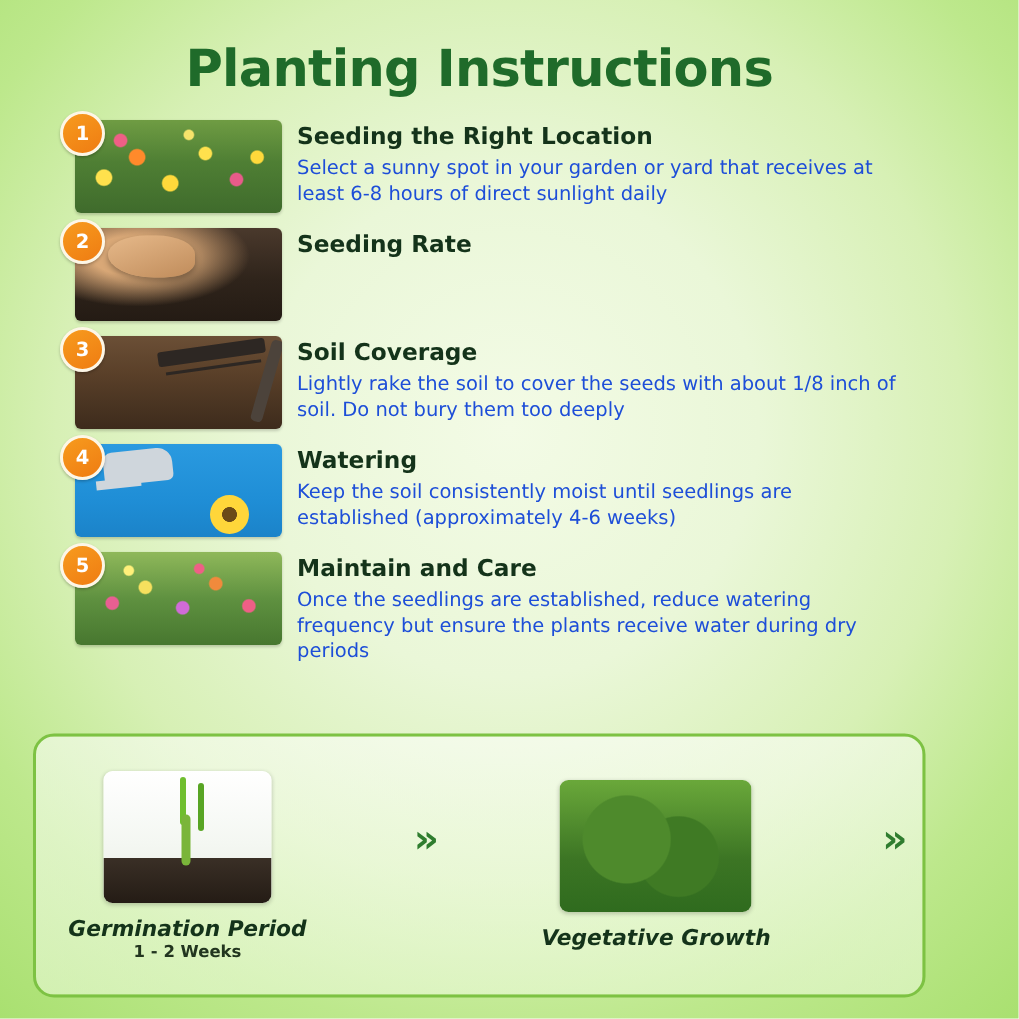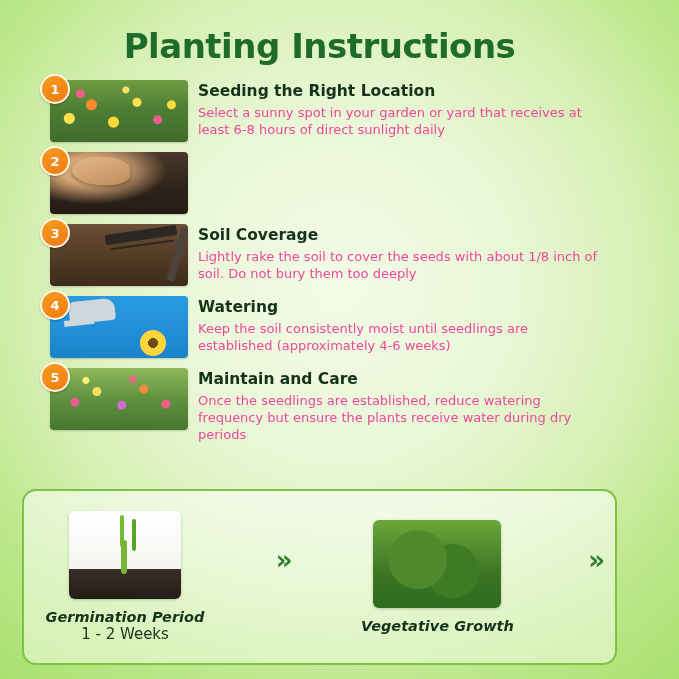--- a/index.html
+++ b/index.html
@@ -79,21 +79,21 @@
   }
   .step-head {
     font-size: 15.5px;
     font-weight: bold;
     color: #14331a;
     margin-bottom: 4px;
   }
   .step-body {
     font-size: 13px;
     line-height: 17px;
-    color: #ec4899;
+    color: #1d4ed8;
     max-width: 460px;
   }
 
   
   .img-flowers1 {
     background:
       radial-gradient(circle at 14% 62%, #ffe14d 0 5px, transparent 6px),
       radial-gradient(circle at 30% 40%, #ff8a2b 0 5px, transparent 6px),
       radial-gradient(circle at 46% 68%, #ffd93b 0 5px, transparent 6px),
       radial-gradient(circle at 63% 36%, #ffe14d 0 4px, transparent 5px),
@@ -218,22 +218,23 @@
     width: 128px;
   }
   .tl-label {
     font-size: 14.5px;
     font-weight: bold;
     font-style: italic;
     color: #14331a;
     margin-bottom: 0;
   }
   .tl-sub {
-    font-size: 15px;
+    font-size: 11px;
     color: #22351f;
+    font-weight: bold;
   }
   .arrow {
     color: #2f7d2f;
     font-size: 26px;
     font-weight: bold;
     letter-spacing: -6px;
     padding-bottom: 34px;
     user-select: none;
   }
   .img-sprout {
@@ -301,20 +302,21 @@
         <div class="step-body">Select a sunny spot in your garden or yard that receives at least 6-8 hours of direct sunlight daily</div>
       </div>
     </div>
 
     <div class="step">
       <div class="thumb-wrap">
         <div class="badge">2</div>
         <div class="thumb img-soilhand"></div>
       </div>
       <div class="step-text">
+        <div class="step-head">Seeding Rate</div>
       </div>
     </div>
 
     <div class="step">
       <div class="thumb-wrap">
         <div class="badge">3</div>
         <div class="thumb img-rake"></div>
       </div>
       <div class="step-text">
         <div class="step-head">Soil Coverage</div>

